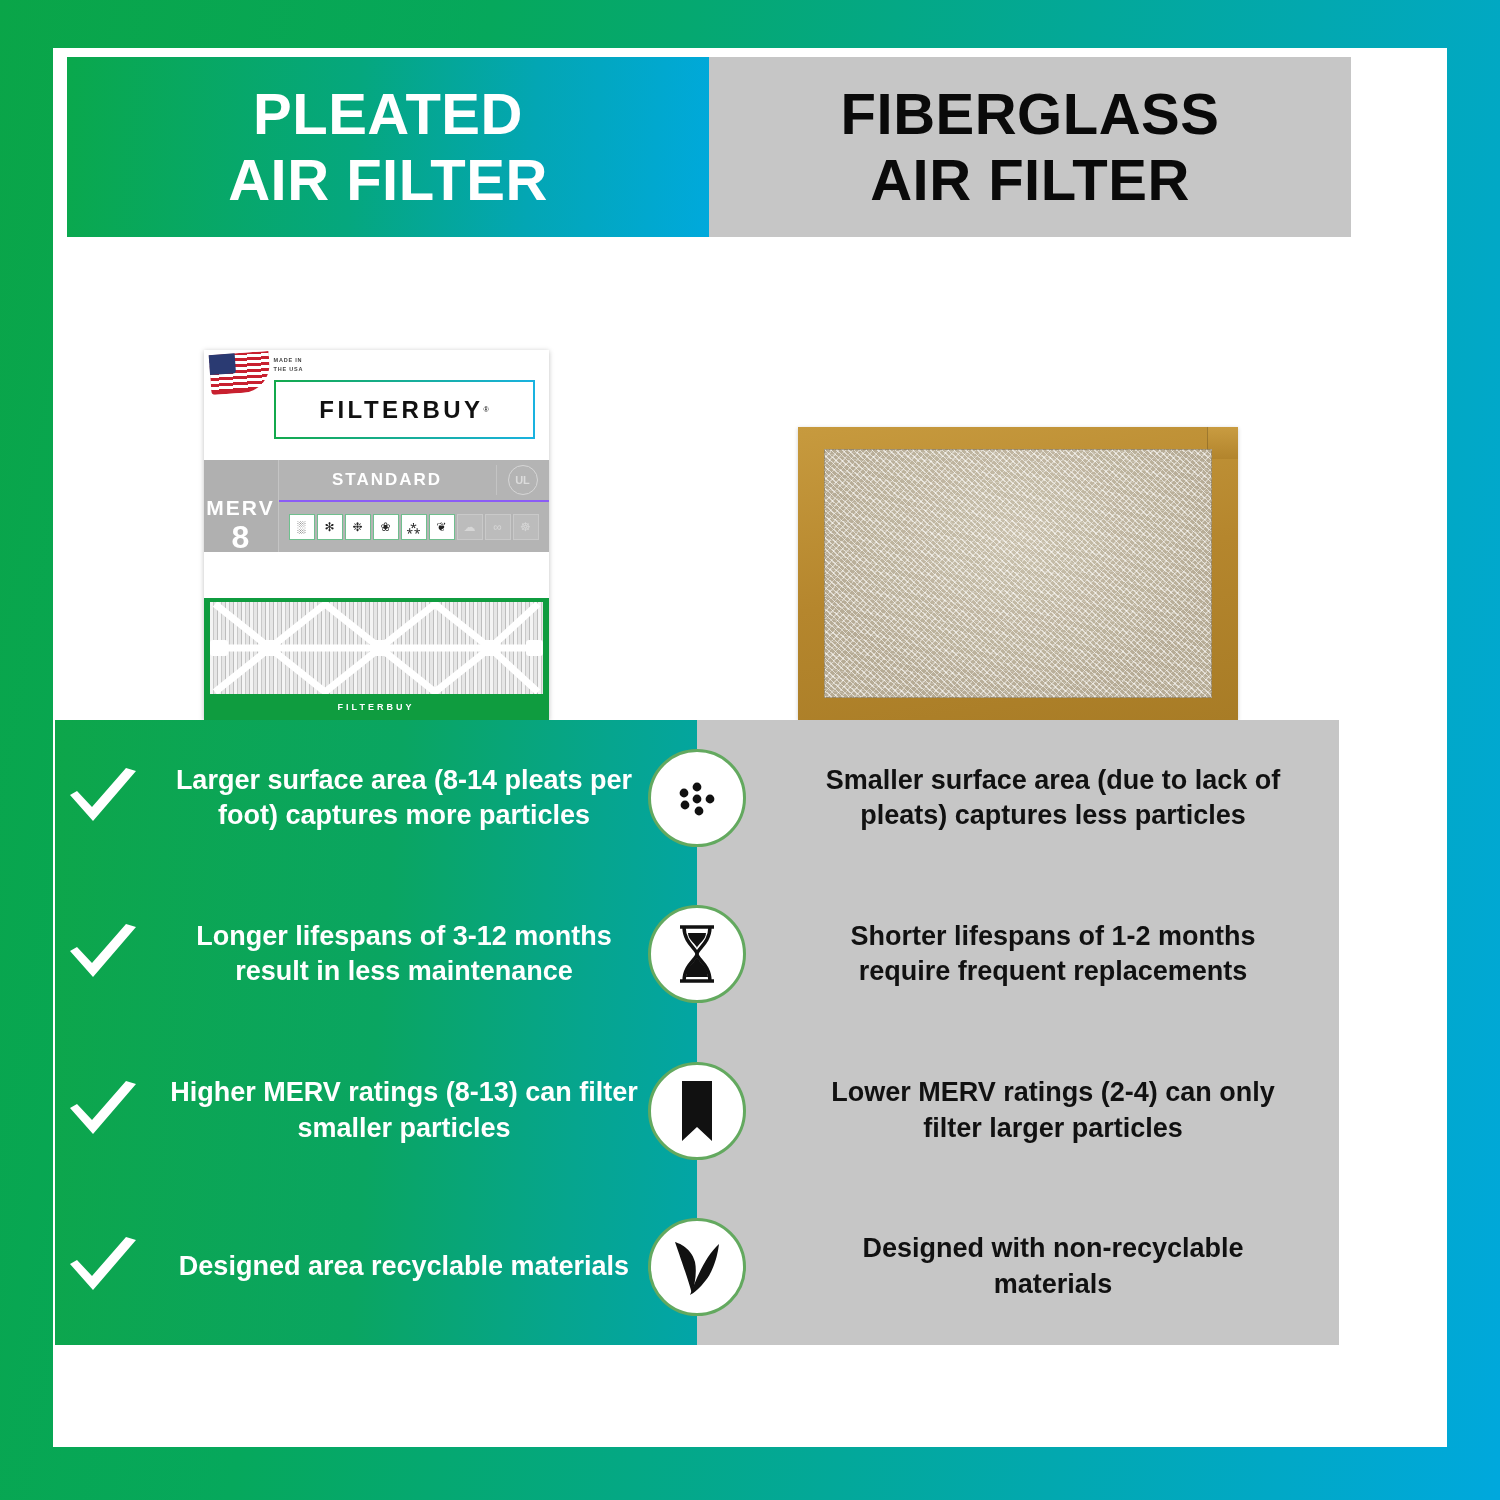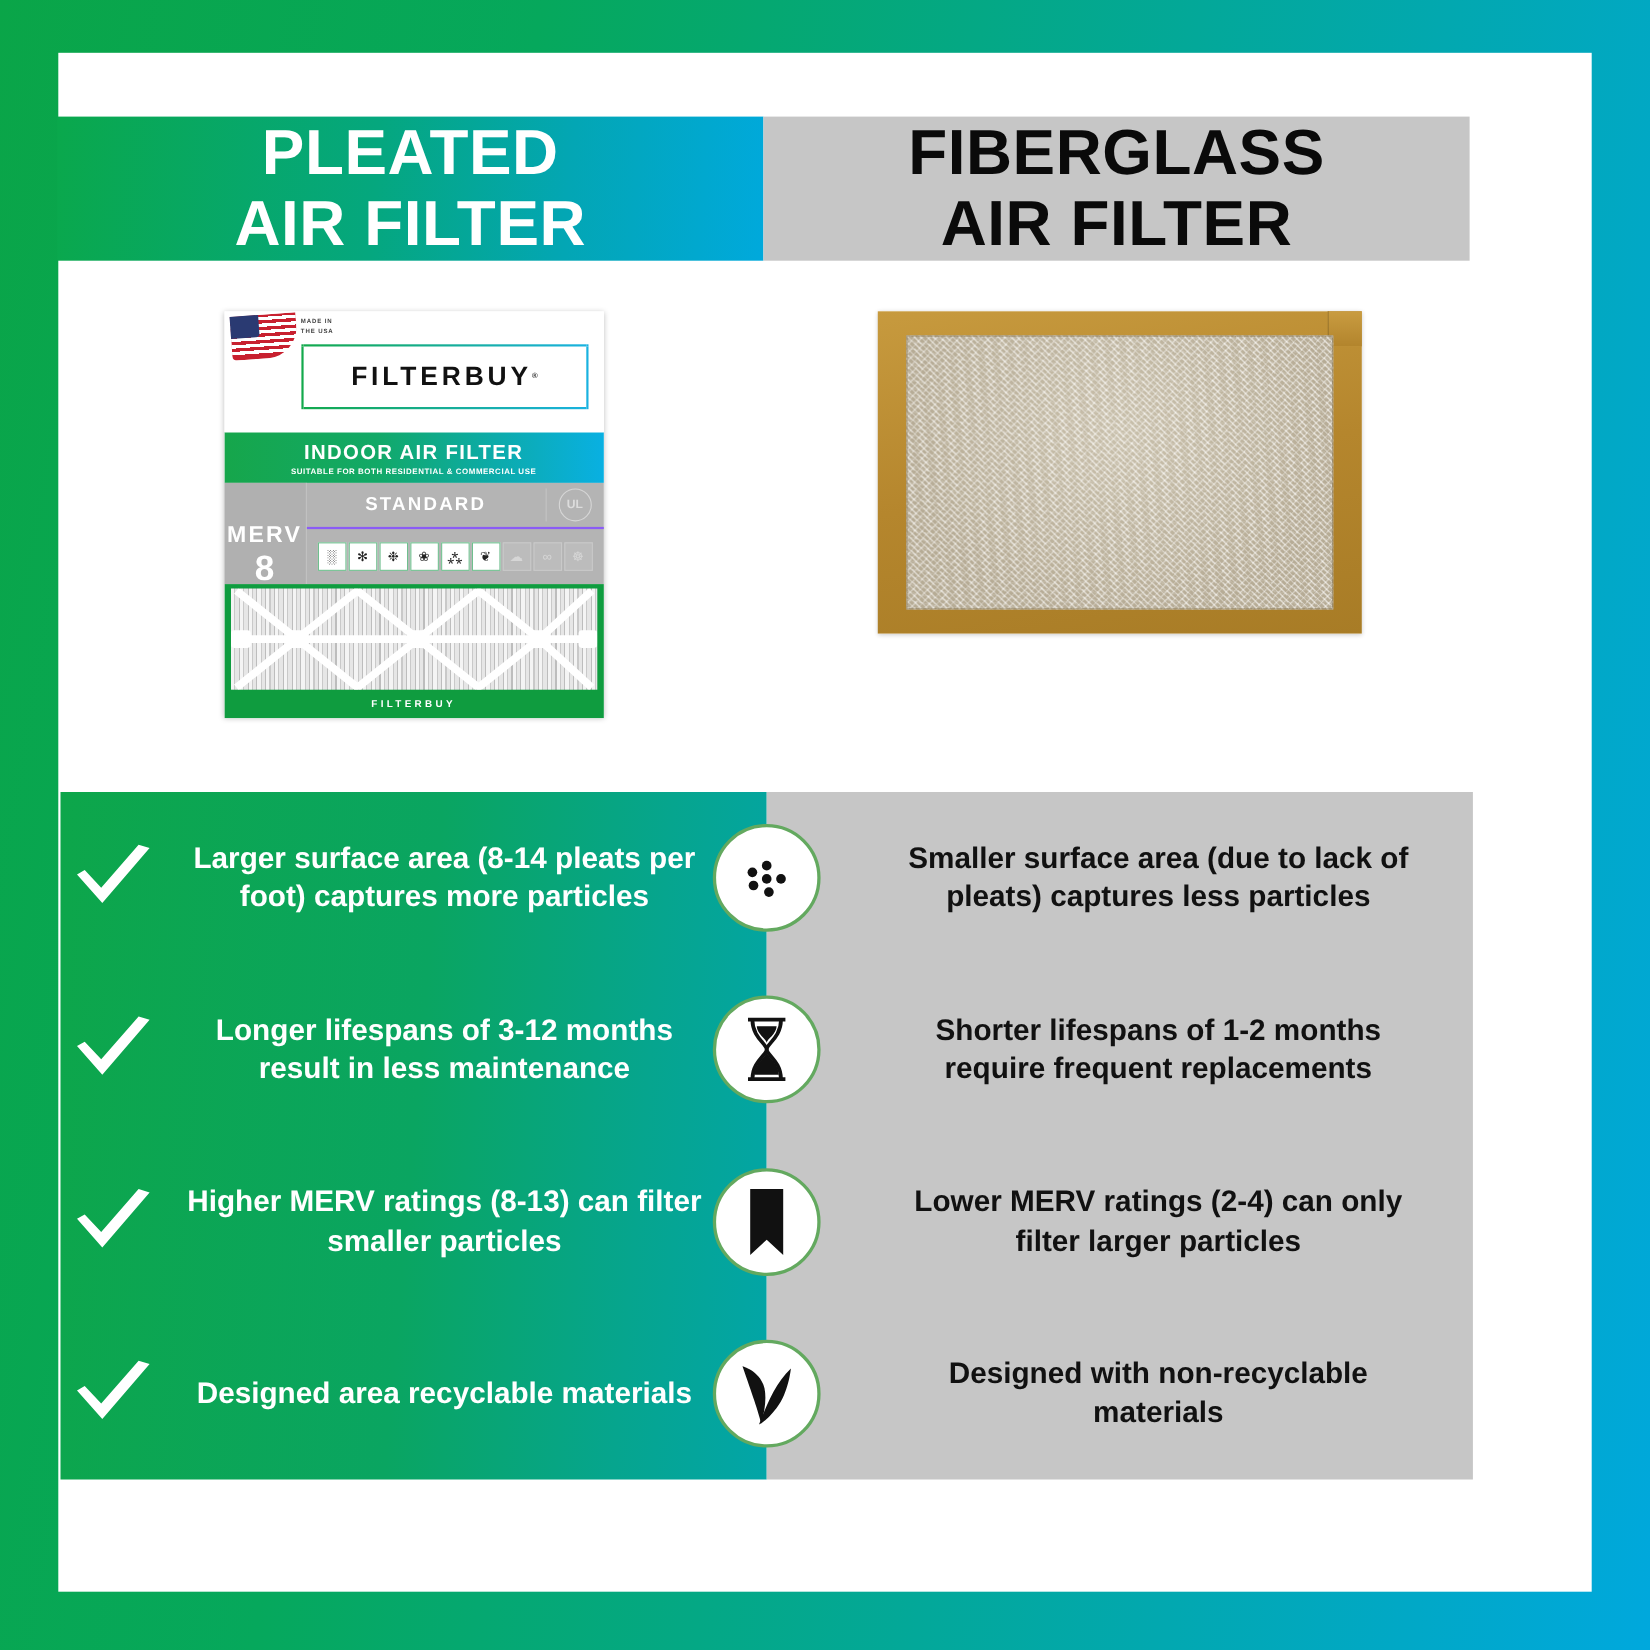--- a/index.html
+++ b/index.html
@@ -14,23 +14,22 @@
     background:linear-gradient(100deg,#0aa548 0%,#06a85c 28%,#03a899 62%,#00a8dd 100%);
   }
   .canvas{
     position:absolute;
     left:53px;top:48px;right:53px;bottom:53px;
     background:#ffffff;
   }
 
   
   .headers{
-    position:absolute;left:52px;top:57px;width:1284px;height:180px;
+    position:absolute;left:67px;top:57px;width:1284px;height:180px;
     display:flex;
-    align-items:flex-end;
   }
   .hdr{
     flex:0 0 50%;
     display:flex;align-items:center;justify-content:center;
     text-align:center;
     letter-spacing:.5px;
   }
   .hdr-left{
     background:linear-gradient(95deg,#0aa84c 0%,#05a77e 45%,#03a6b4 72%,#00a9dc 100%);
     color:#ffffff;
@@ -41,21 +40,21 @@
   .hdr h2{
     margin:0;font-size:58px;font-weight:bold;line-height:1.13;
     font-family:"Liberation Sans", sans-serif;
   }
 
   
   .products{
     position:absolute;left:55px;top:283px;width:1284px;height:437px;
     background:#ffffff;display:flex;
   }
-  .prod-cell{flex:0 0 50%;display:flex;align-items:flex-start;justify-content:center;}
+  .prod-cell{flex:0 0 50%;display:flex;align-items:flex-end;justify-content:center;}
 
   
   .box{
     position:relative;width:345px;height:370px;background:#ffffff;
     box-shadow:0 1px 5px rgba(0,0,0,.25);
     overflow:hidden;font-family:"Liberation Sans", sans-serif;
   }
   .box-top{height:110px;position:relative;background:#fff;}
   .flag{
     position:absolute;left:6px;top:3px;width:60px;height:40px;
@@ -241,24 +240,20 @@
         <div class="made-usa">
           <div>MADE IN</div>
           <div>THE USA</div>
         </div>
         <div class="logo-box">
           <span>FILTERBUY</span>
             <sup>®</sup>
         </div>
       </div>
 
-      <div class="band">
-        <div class="b1">INDOOR AIR FILTER</div>
-        <div class="b2">SUITABLE FOR BOTH RESIDENTIAL &amp; COMMERCIAL USE</div>
-      </div>
 
       <div class="grayblock">
         <div class="merv">
           <div class="m1">MERV</div>
           <div class="m2">8</div>
         </div>
         <div class="gridcol">
           <div class="stdrow">
             <div class="std">STANDARD</div>
             <div class="ul">

